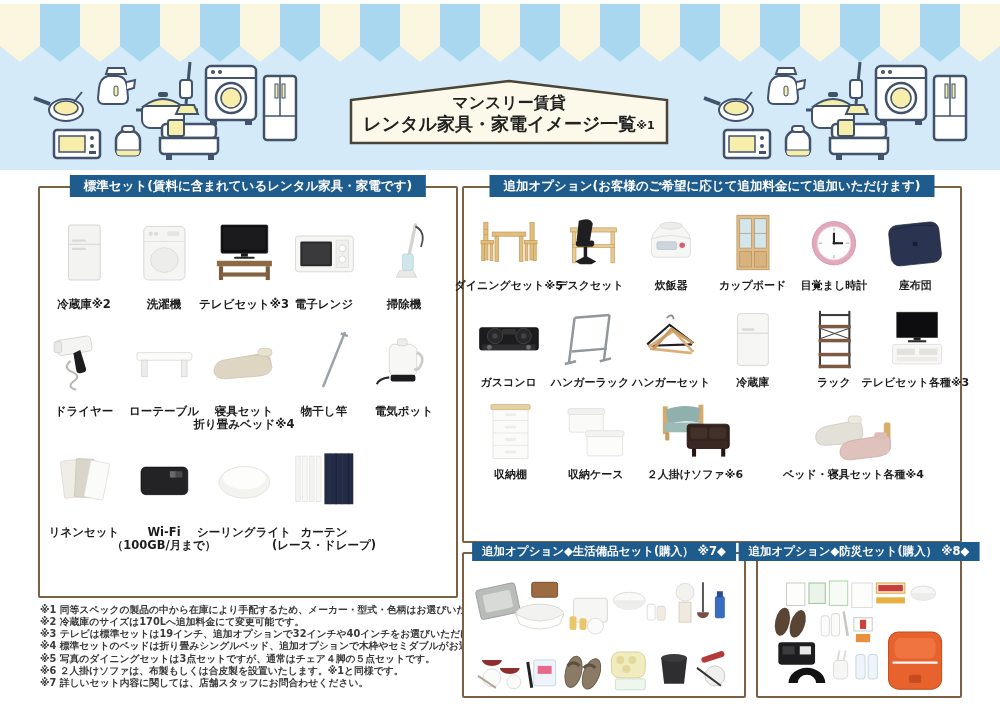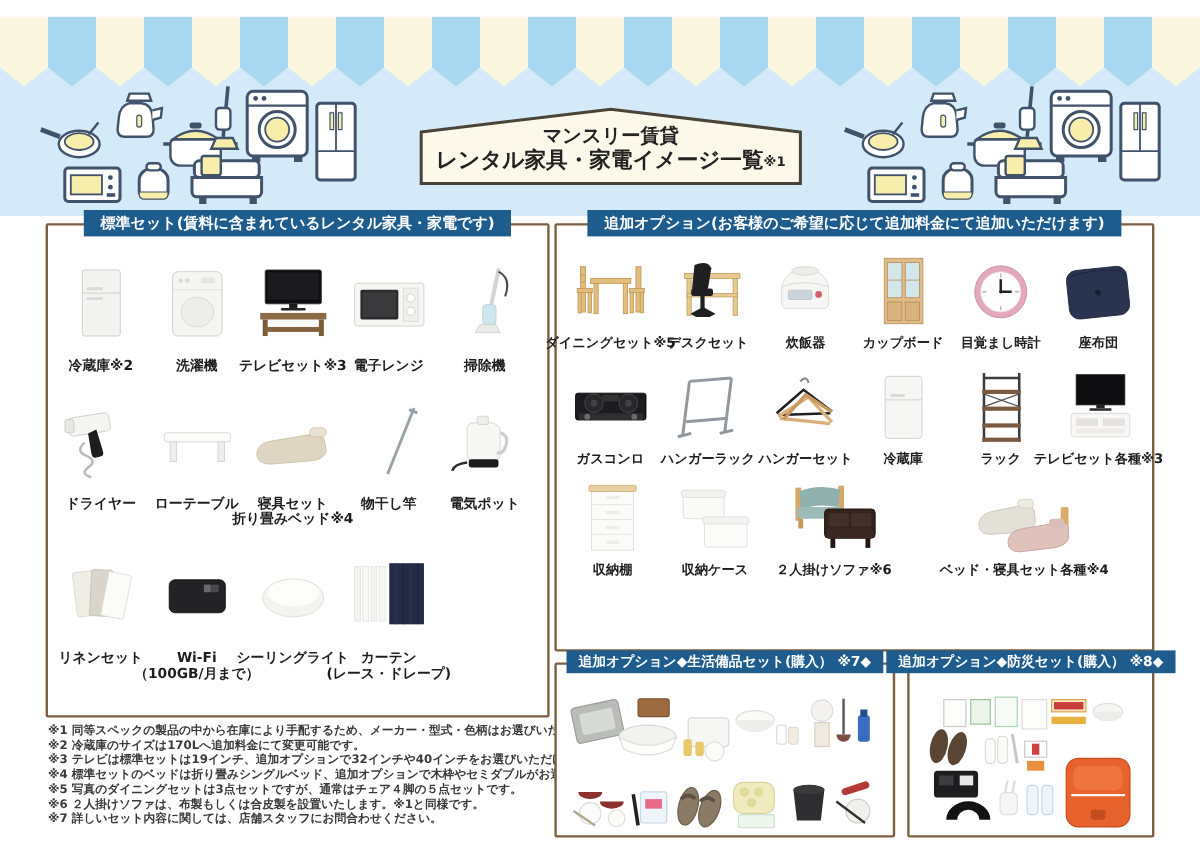--- a/index.html
+++ b/index.html
@@ -11,21 +11,21 @@
     --banner-bg:#fdf9ea;
     --banner-border:#4a4438;
     --text-dark:#222222;
   }
   *{margin:0;padding:0;box-sizing:border-box;}
   html,body{background:#ffffff;}
   body{font-family:"DejaVu Sans","Liberation Sans",sans-serif;}
   .page{position:relative;width:1000px;height:706px;background:#ffffff;overflow:hidden;}
 
   
-  .header-band{position:absolute;left:0;top:14px;width:1000px;height:166px;background:var(--header-bg);}
+  .header-band{position:absolute;left:0;top:4px;width:1000px;height:166px;background:var(--header-bg);}
   .awning{position:absolute;left:0;top:0;width:1000px;height:58px;display:block;}
   .deco{position:absolute;top:50px;width:272px;height:112px;}
   .deco svg{width:100%;height:100%;}
   .deco-left{left:30px;}
   .deco-right{left:700px;}
   .title-banner{position:absolute;left:348px;top:74px;width:322px;height:68px;}
   .title-banner svg.banner-bg{position:absolute;inset:0;width:100%;height:100%;}
   .banner-text{position:relative;text-align:center;padding-top:15px;color:var(--text-dark);}
   .banner-line1{font-size:16px;font-weight:bold;line-height:1.25;}
   .banner-line2{font-size:18px;font-weight:bold;line-height:1.25;}
@@ -33,21 +33,21 @@
 
   
   .panel{position:absolute;background:#ffffff;border:2px solid var(--panel-border);border-radius:2px;}
   .panel-tab{position:absolute;top:-13px;left:50%;transform:translateX(-50%);
     background:var(--section-header-bg);color:#ffffff;font-weight:bold;font-size:12.5px;
     padding:4px 14px;white-space:nowrap;line-height:1.1;z-index:3;}
   .standard-panel{left:38px;top:186px;width:420px;height:412px;}
   .options-panel{left:462px;top:186px;width:500px;height:357px;}
 
   .items-grid{display:grid;}
-  .std-grid{grid-template-columns:repeat(5,1fr);padding:20px 12px 0 4px;row-gap:12px;}
+  .std-grid{grid-template-columns:repeat(5,1fr);padding:20px 12px 0 4px;row-gap:4px;}
   .opt-grid-a{grid-template-columns:repeat(6,1fr);padding:18px 4px 0 4px;row-gap:10px;}
   .opt-grid-b{grid-template-columns:17.4% 17.6% 23% 42%;padding:4px 4px 0 4px;}
   .item{display:flex;flex-direction:column;align-items:center;min-width:0;}
   .thumb{display:flex;align-items:center;justify-content:center;width:100%;}
   .std-grid .thumb{height:90px;}
   .opt-grid-a .thumb{height:74px;}
   .opt-grid-b .thumb{height:76px;}
   .thumb svg{width:86%;height:96%;}
   .item-label{font-weight:bold;color:#1d1d1d;text-align:center;white-space:nowrap;line-height:1.15;}
   .std-grid .item-label{font-size:11.5px;}

